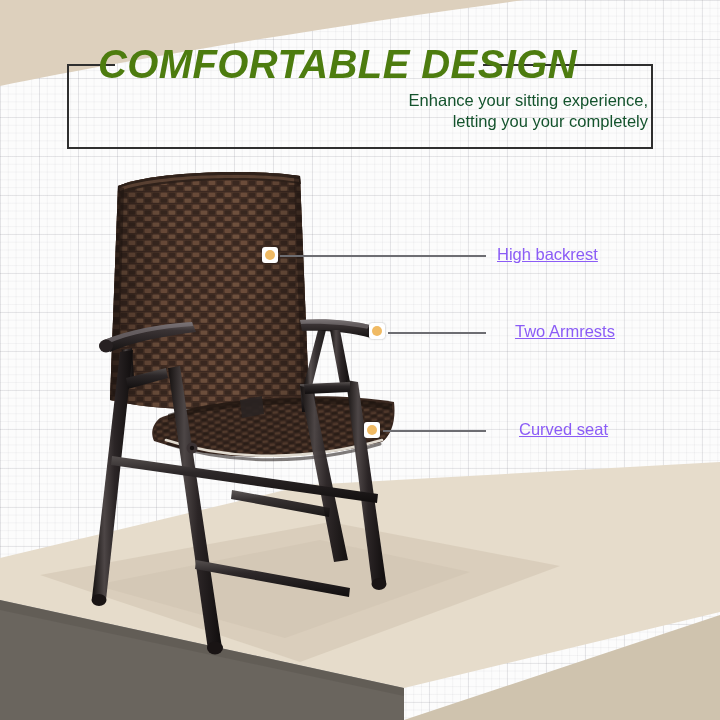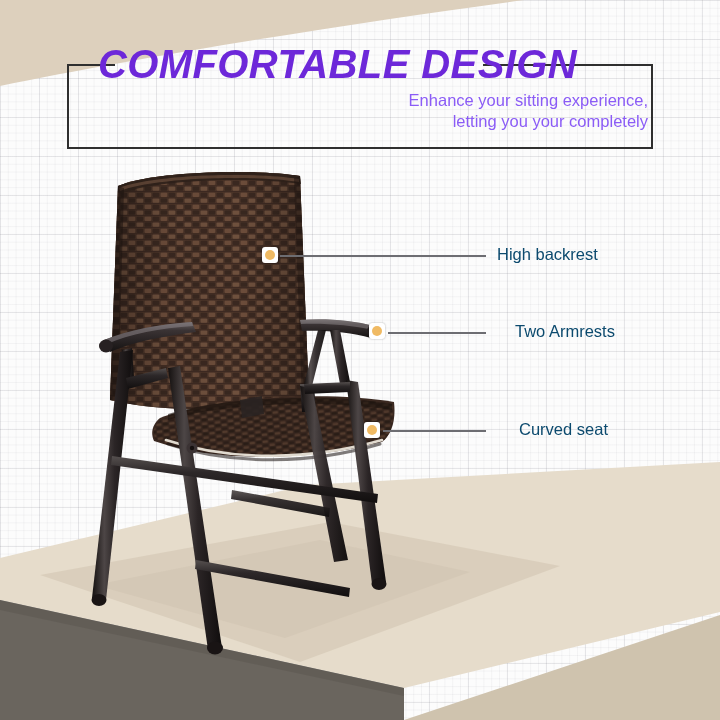--- a/index.html
+++ b/index.html
@@ -53,50 +53,51 @@
   }
   .header-frame::after {
     content:""; position:absolute; right:-2px; top:-2px;
     width:170px; height:2px; background:#2f2f2f;
   }
 
   .title {
     position:absolute; left:98px; top:40px;
     font-size:40px; font-weight:bold; font-style:italic;
     letter-spacing:0.4px;
-    color:#6d28d9;
+    color:#4d7c0f;
     white-space:nowrap;
     line-height:48px;
   }
 
   .subtitle {
     position:absolute; right:72px; top:90px;
     width:330px;
     text-align:right;
     font-size:16.5px;
     line-height:21px;
-    color:#8b5cf6;
+    color:#14532d;
   }
   .subtitle .ln { display:block; white-space:nowrap; }
 
   
   .callout { position:absolute; }
   .callout .cl-line {
     position:absolute;
     height:1.5px;
     background:#6d6d72;
     top:0;
   }
   .callout .cl-label {
     position:absolute;
     font-size:16.5px;
-    color:#0c4a6e;
+    color:#8b5cf6;
     white-space:nowrap;
     line-height:16px;
     top:-9px;
+    text-decoration:underline;
   }
   .dot {
     position:absolute;
     width:16px; height:16px;
     background:#ffffff;
     border-radius:3px;
     display:flex; align-items:center; justify-content:center;
     box-shadow:0 0 2px rgba(0,0,0,0.35);
   }
   .dot i {

